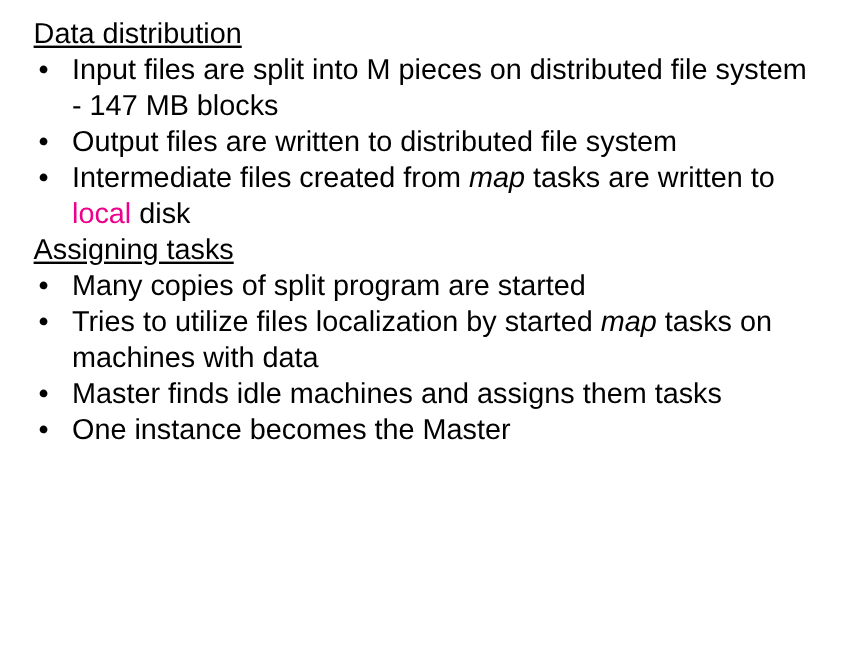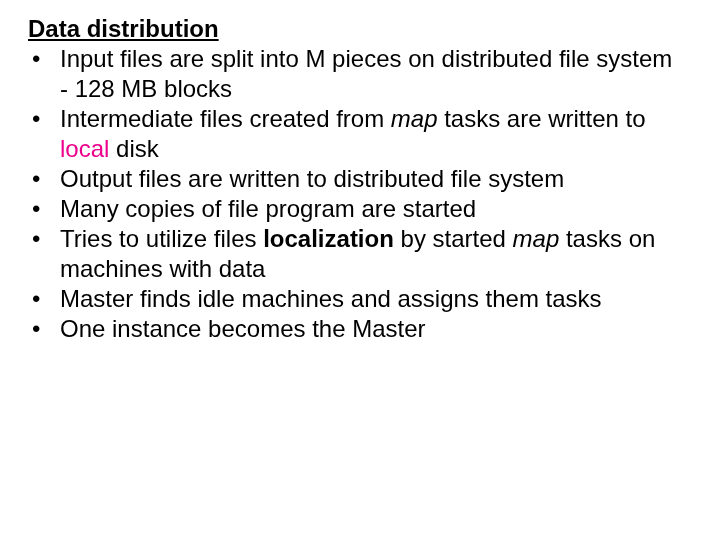--- a/index.html
+++ b/index.html
@@ -11,21 +11,21 @@
     font-family: Arial, Helvetica, sans-serif;
     font-size: 24px;
     color: #000000;
     line-height: 1.25;
     box-sizing: border-box;
   }
   .slide {
     padding: 14px 40px 14px 28px;
   }
   .heading {
-    font-weight: bold;
+    font-weight: normal;
     text-decoration: underline;
   }
   ul.bullets {
     list-style: none;
     margin: 0;
     padding: 0;
   }
   ul.bullets > li {
     position: relative;
     padding-left: 32px;
@@ -34,47 +34,48 @@
   ul.bullets > li::before {
     content: "•";
     position: absolute;
     left: 4px;
     top: 0;
   }
   .accent {
     color: #ec008c;
   }
   .bold {
-    font-weight: bold;
+    font-weight: normal;
   }
   .italic {
     font-style: italic;
   }
 </style>
 </head>
 <body>
 
 <div class="slide">
 
   <div class="heading">Data distribution</div>
   <ul class="bullets">
     <li>
-      <span>Input files are split into M pieces on distributed file system - 128 MB blocks</span>
+      <span>Input files are split into M pieces on distributed file system - 147 MB blocks</span>
+    </li>
+    <li>
+      <span>Output files are written to distributed file system</span>
     </li>
     <li>
       <span>Intermediate files created from </span><span class="italic">map</span><span> tasks are written to </span><span class="accent">local</span><span> disk</span>
     </li>
-    <li>
-      <span>Output files are written to distributed file system</span>
-    </li>
   </ul>
 
+  <div class="heading">Assigning tasks</div>
   <ul class="bullets">
     <li>
-      <span>Many copies of file program are started</span>
+      <span>Many copies of split program are started</span>
     </li>
     <li>
       <span>Tries to utilize files </span><span class="bold">localization</span><span> by started </span><span class="italic">map</span><span> tasks on machines with data</span>
     </li>
     <li>
       <span>Master finds idle machines and assigns them tasks</span>
     </li>
     <li>
       <span>One instance becomes the Master</span>
     </li>

